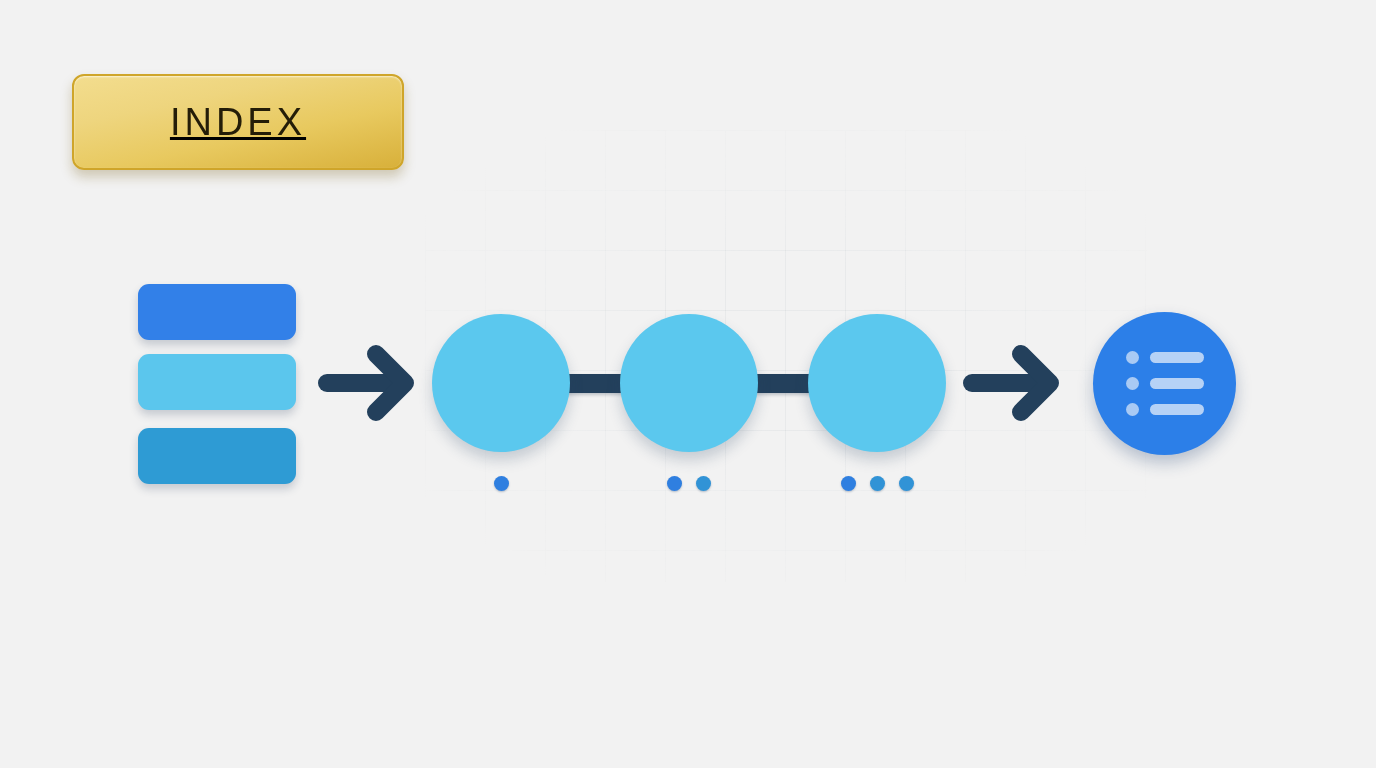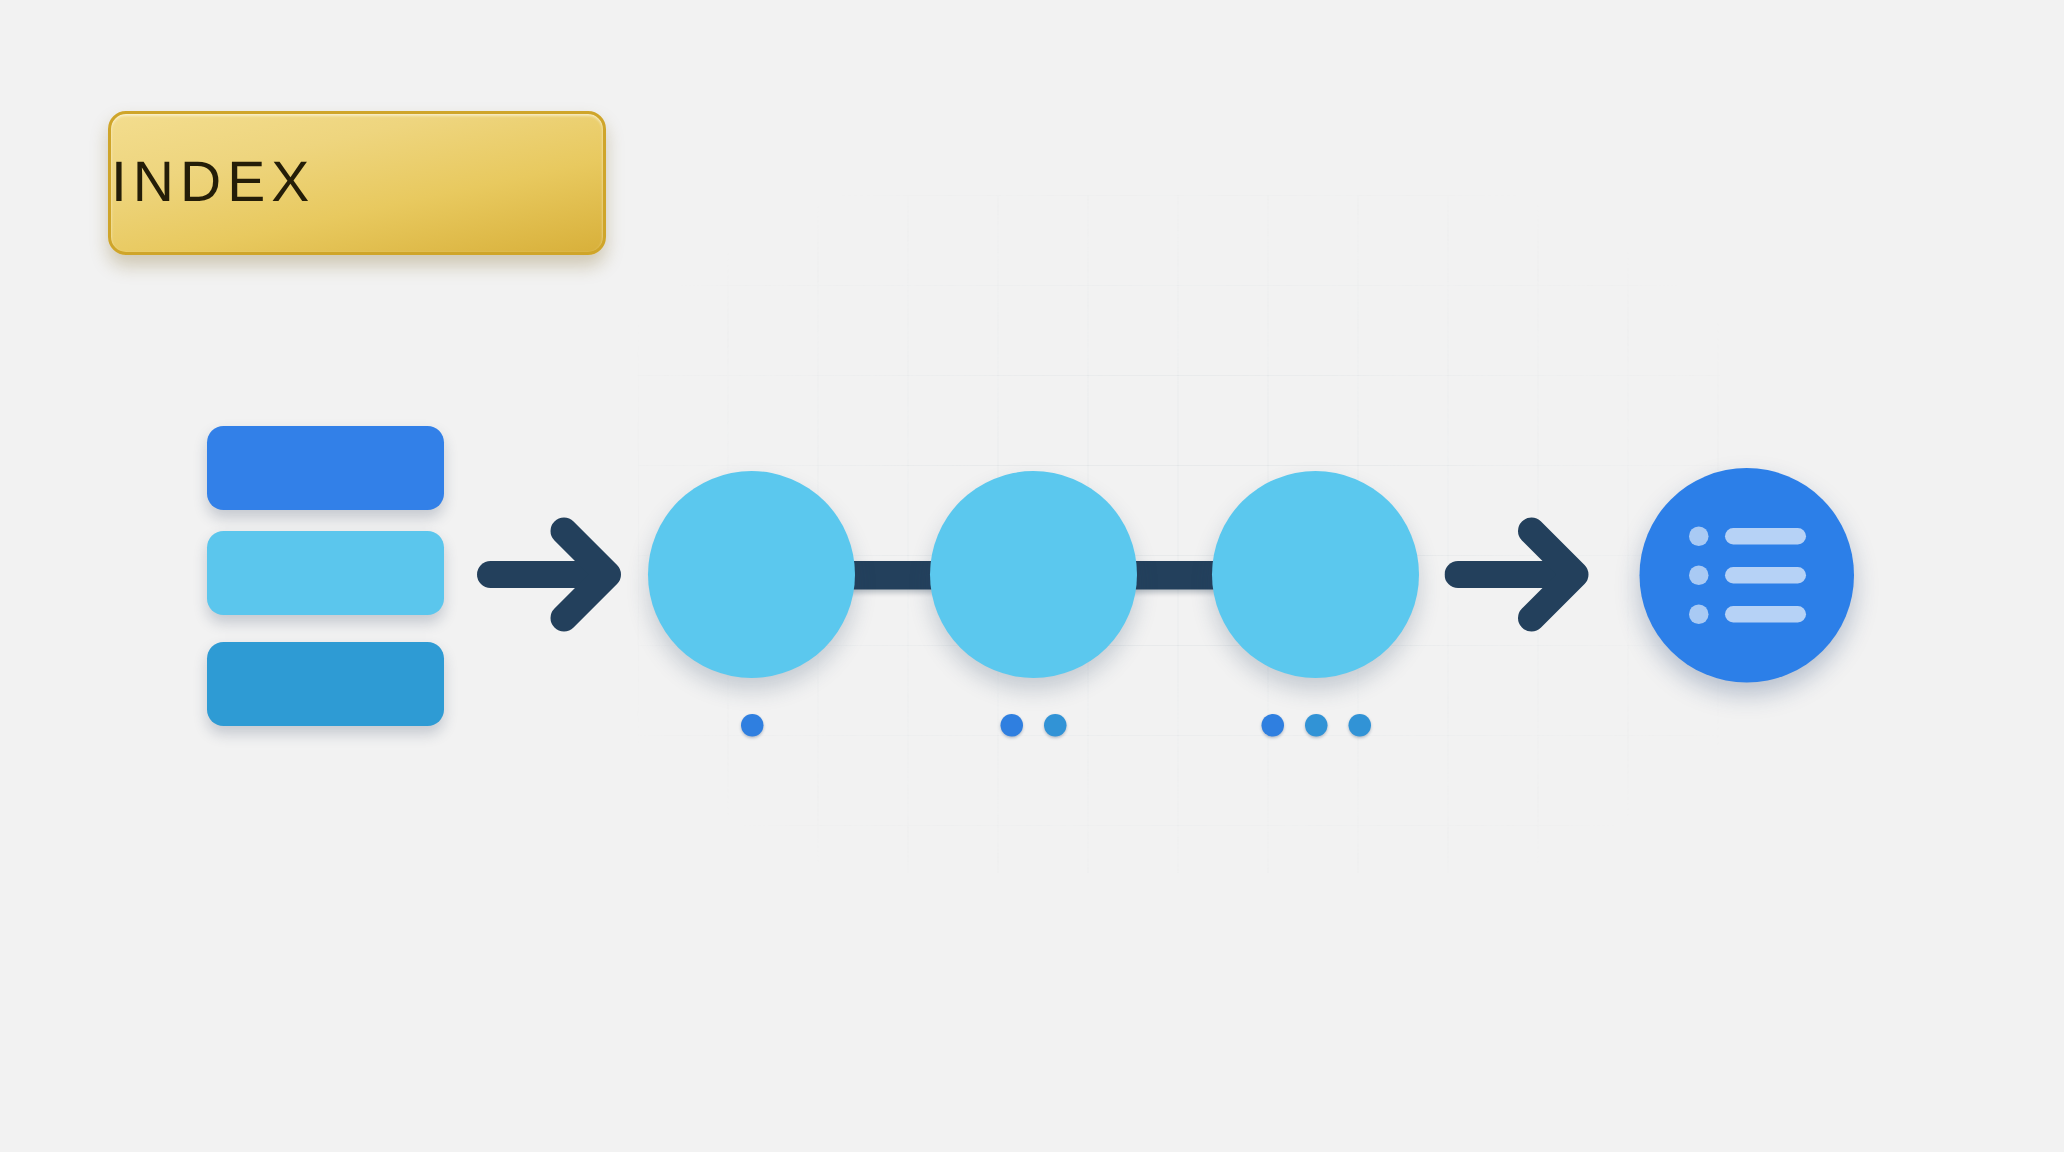--- a/index.html
+++ b/index.html
@@ -58,22 +58,23 @@
     left: 72px;
     top: 74px;
     width: 332px;
     height: 96px;
     border-radius: 12px;
     background: linear-gradient(168deg, #f3dd8e 0%, #eed57e 30%, #e8c95f 62%, #d8b03a 100%);
     border: 2px solid #cfa52a;
     box-shadow: 0 7px 12px rgba(120,95,20,0.28), inset 0 1px 2px rgba(255,255,255,0.65);
     display: flex;
     align-items: center;
-    justify-content: flex-start;
+    justify-content: center;
     box-sizing: border-box;
+    text-decoration: underline;
   }
   #index-label {
     font-size: 38px;
     letter-spacing: 4px;
     color: #241d08;
     font-weight: 400;
     font-family: "Liberation Sans", sans-serif;
   }
 
   

